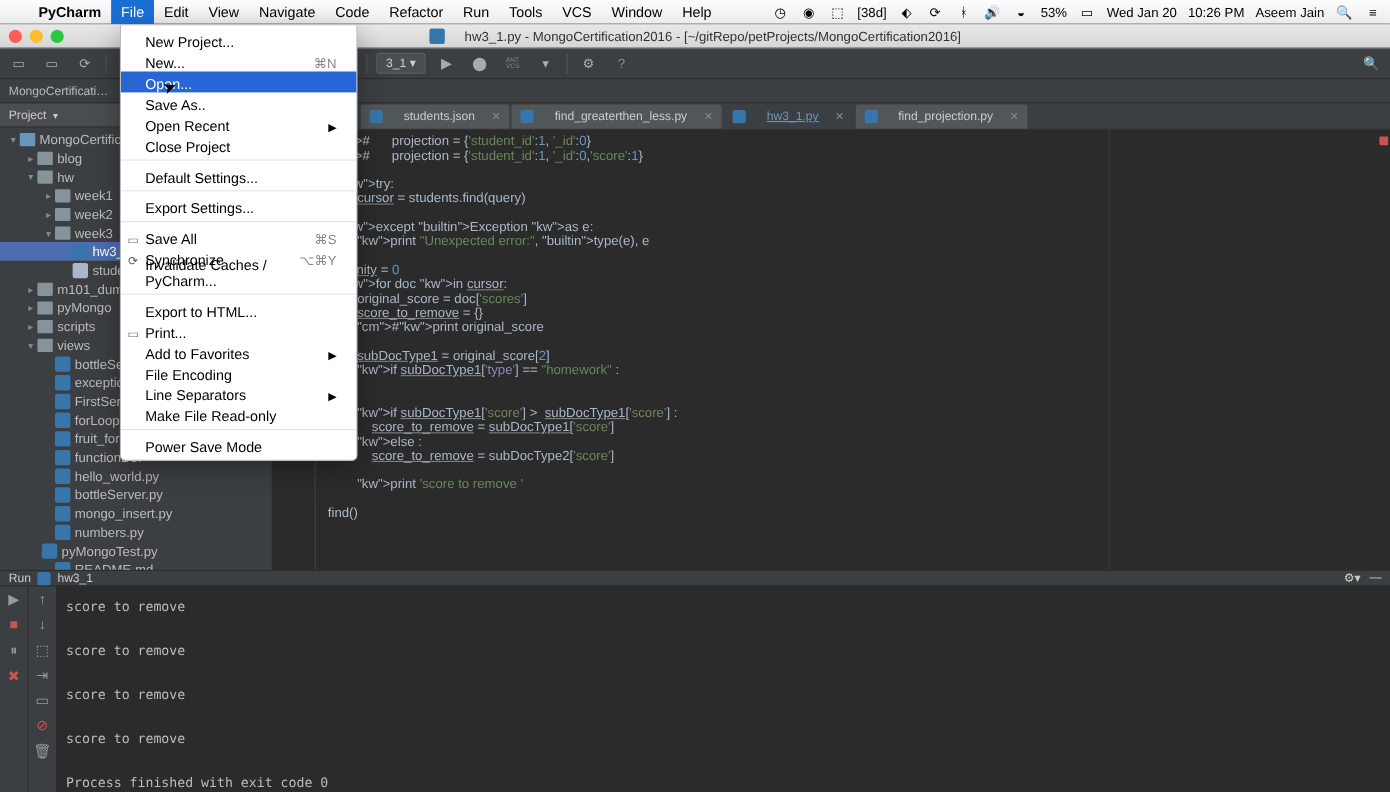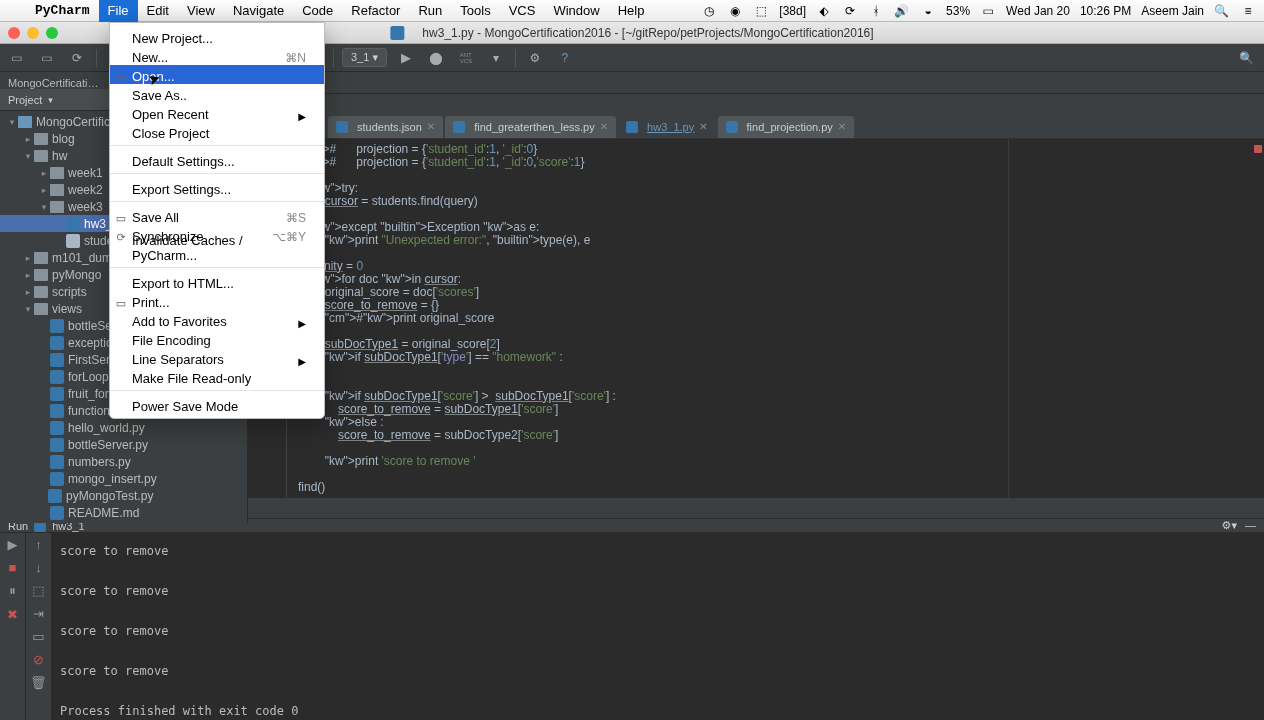--- a/index.html
+++ b/index.html
@@ -2,21 +2,21 @@
 <html><head>
 <meta charset="utf-8">
 <style>
 * { margin: 0; padding: 0; box-sizing: border-box; font-family: -apple-system, "Helvetica Neue", Arial, sans-serif; }
 body { width: 1264px; height: 720px; overflow: hidden; background: #3c3f41; color: #bbb; font-size: 12px; }
 
 
 .mac-menubar { height: 22px; background: linear-gradient(#fdfdfd, #ececec); display: flex; align-items: center; padding: 0 8px; font-size: 13px; color: #000; border-bottom: 1px solid #bbb; }
 .mac-menubar .left { display: flex; align-items: center; gap: 0; }
 .mac-menubar .left span { padding: 0 9px; height: 22px; display: flex; align-items: center; }
-.mac-menubar .app-name { font-weight: 600; font-family: Liberation Mono, monospace; }
+.mac-menubar .app-name { font-weight: 600; }
 .mac-menubar .menu-open { background: #1a6fd6; color: #ffffff; }
 .mac-menubar .right { margin-left: auto; display: flex; align-items: center; gap: 10px; font-size: 12px; }
 .mac-menubar .right .icon { width: 16px; height: 16px; display: inline-flex; align-items: center; justify-content: center; }
 .apple-logo { font-size: 15px; }
 
 
 .window-title { height: 22px; background: linear-gradient(#e8e8e8, #d6d6d6); display: flex; align-items: center; padding: 0 8px; font-size: 12px; color: #333; border-bottom: 1px solid #aaa; position: relative; }
 .traffic { display: flex; gap: 7px; }
 .traffic span { width: 12px; height: 12px; border-radius: 50%; display: inline-block; }
 .tl-close { background: #ff5f57; }
@@ -31,39 +31,39 @@
 .toolbar .run-select { background: #4b4e50; padding: 2px 8px; border-radius: 3px; font-size: 11px; color: #ccc; border: 1px solid #5a5d5f;}
 .run-triangle { color: #59a869; font-size: 13px; }
 .bug-icon { color: #888; }
 .toolbar .sep { width: 1px; height: 18px; background: #555; }
 .search-right { margin-left: auto; color: #aaa; }
 
 
 .breadcrumb { height: 22px; background: #3c3f41; border-bottom: 1px solid #2b2b2b; display: flex; align-items: center; padding: 0 8px; font-size: 11px; color: #bbb; gap: 4px; }
 
 
-.main { display: flex; height: calc(720px - 22px - 22px - 28px - 22px - 16px - 186px); align-items: center; }
+.main { display: flex; height: calc(720px - 22px - 22px - 28px - 22px - 16px - 186px); }
 
 
 .sidebar { width: 248px; background: #3c3f41; border-right: 1px solid #2b2b2b; overflow: hidden; position: relative; }
 .sidebar-header { height: 22px; background: #4a4d4f; display: flex; align-items: center; padding: 0 8px; font-size: 11px; color: #ccc; gap: 6px; border-bottom: 1px solid #2b2b2b;}
 .sidebar-header .gear { margin-left: auto; }
 .tree { padding: 2px 0; font-size: 12px; }
 .tree-row { display: flex; align-items: center; height: 17px; padding-right: 4px; color: #bbb; white-space: nowrap; }
 .tree-row.sel { background: #4b6eaf; color: #fff; }
 .tw { width: 12px; text-align: center; color: #888; font-size: 9px; }
 .folder-icon { width: 14px; height: 12px; background: #87939a; border-radius: 1px; margin-right: 4px; display: inline-block; }
 .folder-icon.proj { background: #6897bb; }
 .py-icon { width: 14px; height: 14px; background: #3776ab; border-radius: 2px; margin-right: 4px; display: inline-block; }
 .json-icon { width: 14px; height: 14px; background: #a9b7c6; border-radius: 2px; margin-right: 4px; display: inline-block; }
 
 
 .editor { flex: 1; background: #2b2b2b; display: flex; flex-direction: column; position: relative; }
 .tabs { height: 24px; display: flex; align-items: flex-end; background: #3c3f41; border-bottom: 1px solid #323232; padding-left: 80px;}
-.tab { height: 22px; background: #515658; padding: 0 8px; display: flex; align-items: center; gap: 5px; font-size: 11px; color: #ccc; border-radius: 3px 3px 0 0; margin-right: 2px; }
+.tab { height: 22px; background: #515658; padding: 0 8px; display: flex; align-items: center; gap: 15px; font-size: 11px; color: #ccc; border-radius: 3px 3px 0 0; margin-right: 2px; }
 .tab.active { background: #3c3f41; }
 .tab .close { color: #888; font-size: 10px; }
 .tab .mod { color: #6897bb; text-decoration: underline; }
 .code { flex: 1; padding: 4px 10px 4px 50px; font-family: Menlo, Monaco, monospace; font-size: 12px; line-height: 13px; color: #a9b7c6; white-space: pre; overflow: hidden; position: relative; }
 .gutter-line { position: absolute; left: 38px; top: 0; bottom: 0; width: 1px; background: #444; }
 .right-margin { position: absolute; top: 24px; bottom: 0; left: 760px; width: 1px; background: #3a3a3a; }
 .err-strip { position: absolute; right: 2px; top: 30px; width: 8px; height: 8px; background: #c75450; border-radius: 1px; }
 .str { color: #6a8759; }
 .num { color: #6897bb; }
 .builtin { color: #8888c6; }
@@ -348,28 +348,28 @@
           <span>hello_world.py</span>
         </div>
         <div class="tree-row" style="padding-left: 38px;">
           <span class="tw"></span>
           <span class="py-icon"></span>
           <span>bottleServer.py</span>
         </div>
         <div class="tree-row" style="padding-left: 38px;">
           <span class="tw"></span>
           <span class="py-icon"></span>
+          <span>mongo_insert.py</span>
+        </div>
+        <div class="tree-row" style="padding-left: 38px;">
+          <span class="tw"></span>
+          <span class="py-icon"></span>
           <span>numbers.py</span>
         </div>
-        <div class="tree-row" style="padding-left: 38px;">
-          <span class="tw"></span>
-          <span class="py-icon"></span>
-          <span>mongo_insert.py</span>
-        </div>
-        <div class="tree-row" style="padding-left: 36px;">
+        <div class="tree-row" style="padding-left: 26px;">
           <span class="tw"></span>
           <span class="py-icon"></span>
           <span>pyMongoTest.py</span>
         </div>
         <div class="tree-row" style="padding-left: 38px;">
           <span class="tw"></span>
           <span class="py-icon"></span>
           <span>README.md</span>
         </div>
       </div>

